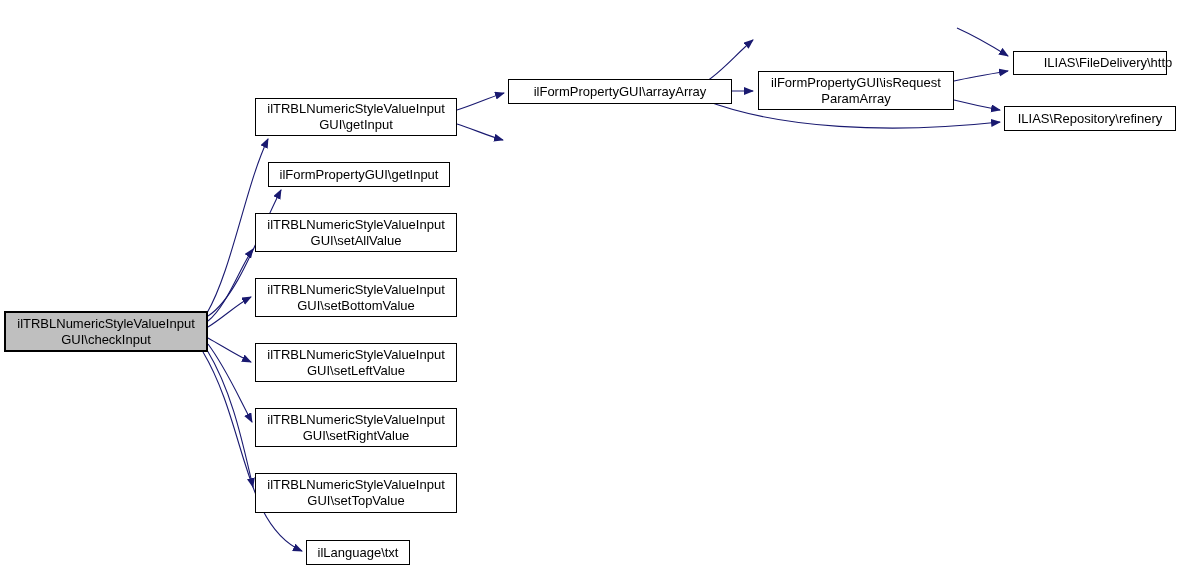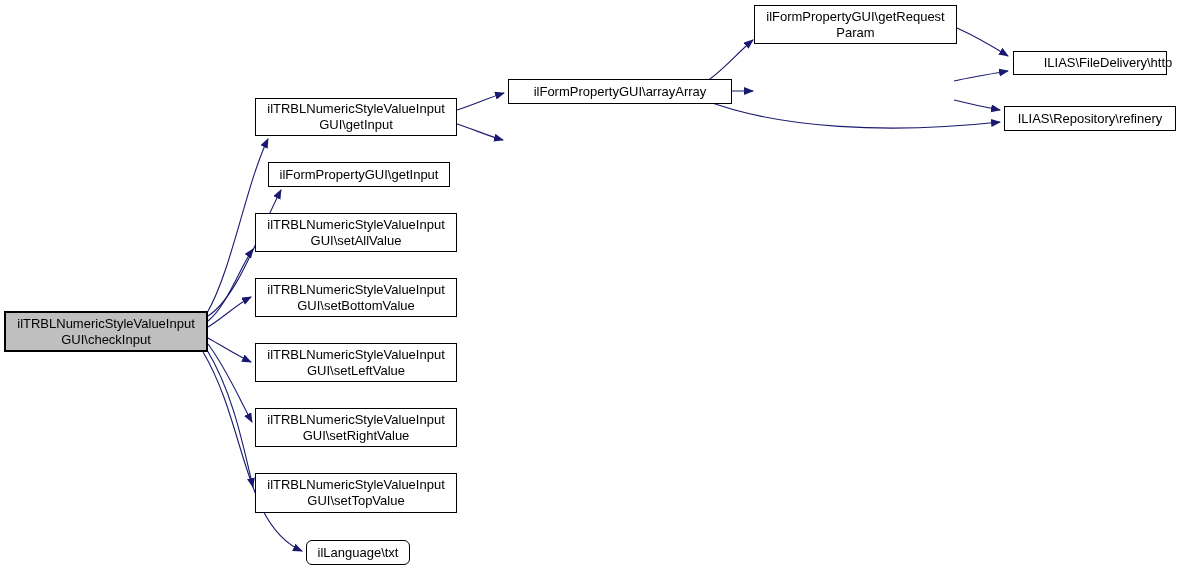--- a/index.html
+++ b/index.html
@@ -48,21 +48,21 @@
   }
   
   #n-checkInput          { left: 4px;    top: 311px; width: 204px; height: 41px; }
   #n-getInput            { left: 255px;  top: 98px;  width: 202px; height: 38px; }
   #n-setAlert            { left: 268px;  top: 162px; width: 182px; height: 25px; }
   #n-setAllValue         { left: 255px;  top: 213px; width: 202px; height: 39px; }
   #n-setBottomValue      { left: 255px;  top: 278px; width: 202px; height: 39px; }
   #n-setLeftValue        { left: 255px;  top: 343px; width: 202px; height: 39px; }
   #n-setRightValue       { left: 255px;  top: 408px; width: 202px; height: 39px; }
   #n-setTopValue         { left: 255px;  top: 473px; width: 202px; height: 40px; }
-  #n-txt                 { left: 306px;  top: 540px; width: 104px; height: 25px; border-radius: 6px; }
+  #n-txt                 { left: 306px;  top: 540px; width: 104px; height: 25px; }
   #n-arrayArray          { left: 508px;  top: 79px;  width: 224px; height: 25px; }
   #n-getPostVar          { left: 507px;  top: 128px; width: 205px; height: 25px; }
   #n-getRequestParam     { left: 754px;  top: 5px;   width: 203px; height: 39px; }
   #n-isRequestParamArray { left: 758px;  top: 71px;  width: 196px; height: 39px; }
   #n-http                { left: 1013px; top: 51px;  width: 154px; height: 24px; padding-left: 36px; }
   #n-refinery            { left: 1004px; top: 106px; width: 172px; height: 25px; }
 </style>
 </head>
 <body>
 
@@ -113,21 +113,21 @@
 GUI\setRightValue</div>
 
   <div class="node" id="n-setTopValue">ilTRBLNumericStyleValueInput
 GUI\setTopValue</div>
 
   <div class="node" id="n-txt">ilLanguage\txt</div>
 
   <div class="node" id="n-arrayArray">ilFormPropertyGUI\arrayArray</div>
 
 
-  <div class="node" id="n-getRequestParam">ilFormPropertyGUI\getRequest
-Param</div>
 
+  <div class="node" id="n-isRequestParamArray">ilFormPropertyGUI\isRequest
+ParamArray</div>
 
   <div class="node" id="n-http">ILIAS\FileDelivery\http</div>
 
   <div class="node" id="n-refinery">ILIAS\Repository\refinery</div>
 
 </div>
 
 </body></html>

